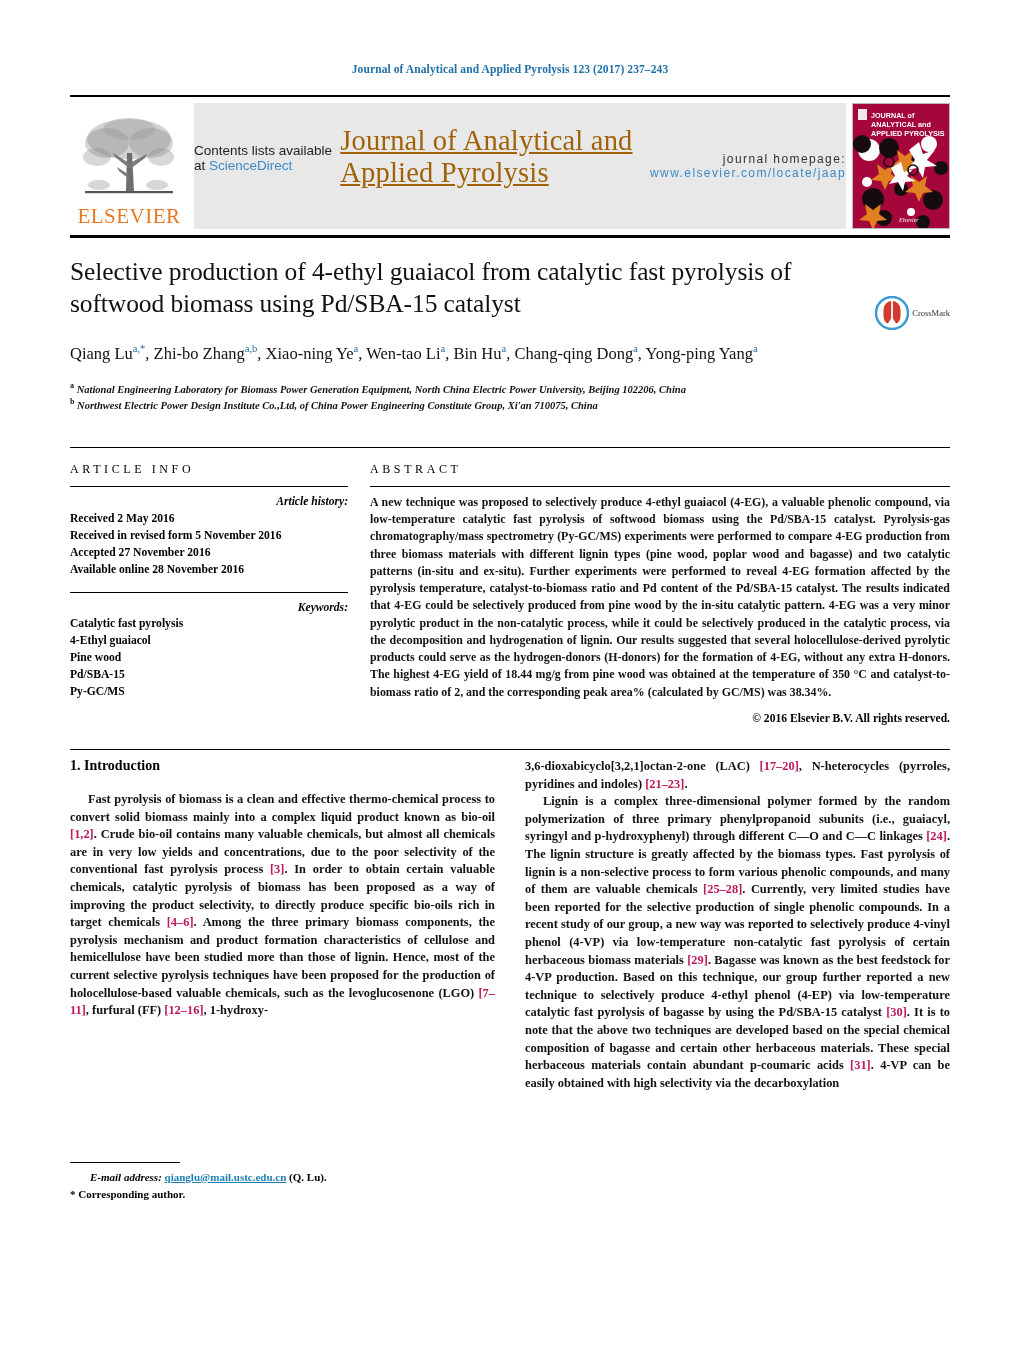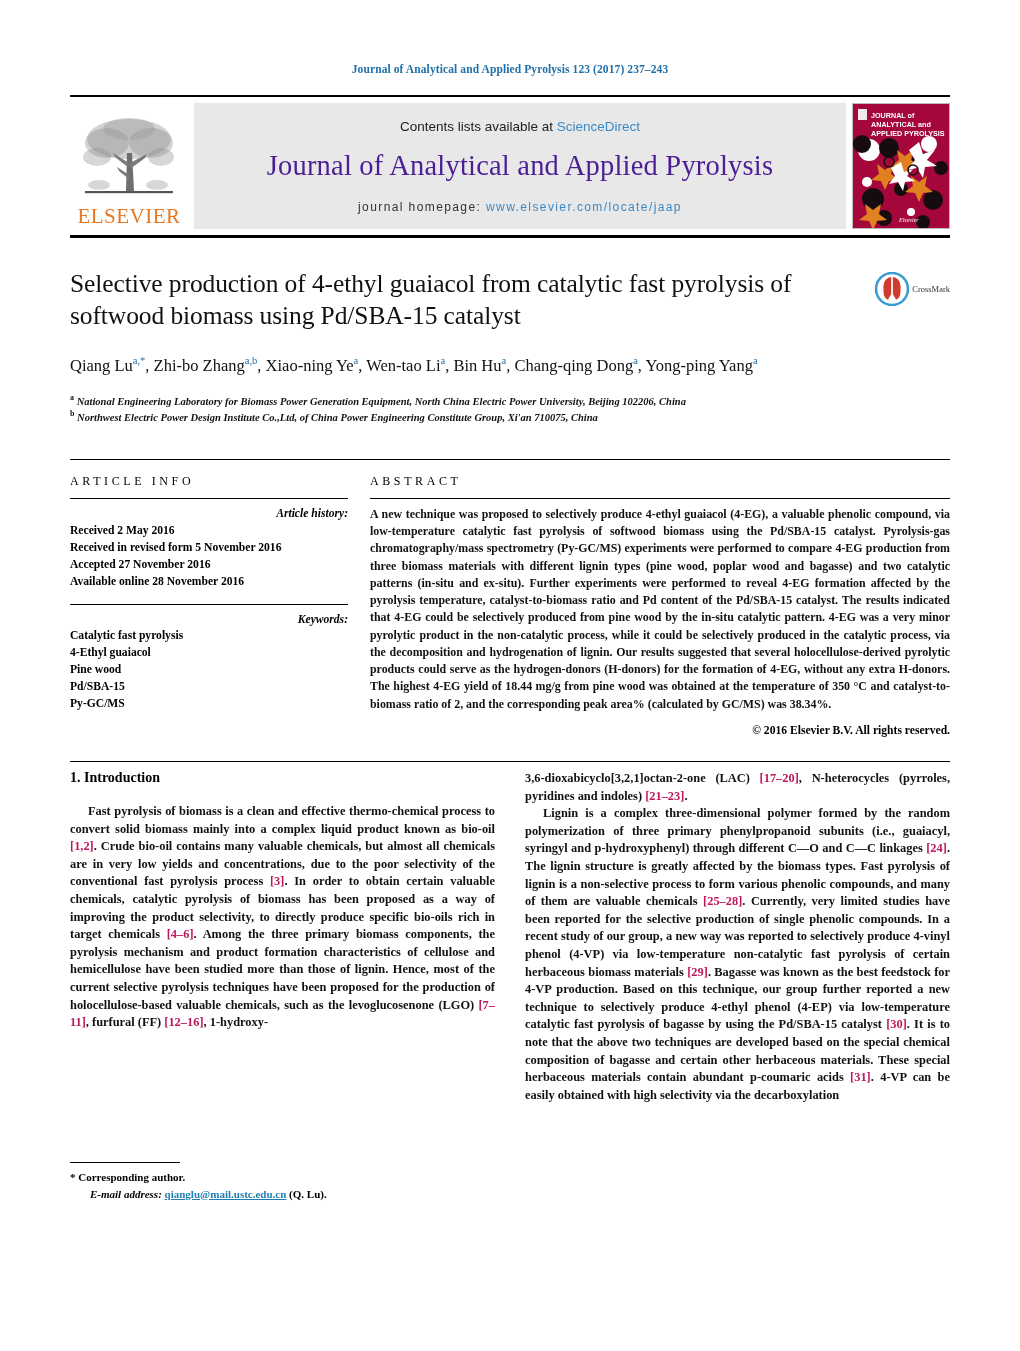--- a/index.html
+++ b/index.html
@@ -59,38 +59,38 @@
     color: #E87722;
     line-height: 1;
     margin-top: 1px;
     font-weight: normal;
   }
   .masthead-center {
     flex: 1 1 auto;
     background: #e8e8e8;
     margin: 0 6px;
     display: flex;
-    flex-direction: column;
     align-items: center;
     justify-content: center;
     padding: 6px 0 6px 0;
   }
   .contents-line {
     font-family: "Liberation Sans", sans-serif;
     font-size: 13.5px;
     color: #222;
     margin-bottom: 16px;
   }
   .contents-line .sd { color: #3b89c4; }
   .journal-title-big {
     font-family: "Liberation Serif", serif;
     font-size: 28.5px;
-    color: #4c1d95;
+    color: #a16207;
     margin-bottom: 18px;
     letter-spacing: 0.2px;
+    text-decoration: underline;
   }
   .homepage-line {
     font-family: "Liberation Sans", sans-serif;
     font-size: 12px;
     letter-spacing: 1.4px;
     color: #333;
     text-align: right;
   }
   .homepage-line .url { color: #3b89c4; }
   .cover-thumb {
@@ -102,21 +102,22 @@
     overflow: hidden;
     background: #7dd3fc;
   }
   .cover-inner { position:absolute; inset:0; }
 
   .rule-thick { border-top: 3px solid #000; margin-top: 6px; }
 
   
   .title-block {
     display: flex;
-    margin-top: 30px;
+    margin-top: 18px;
+    align-items: center;
   }
   .title-text { flex: 1 1 auto; padding-right: 12px; }
   h1.paper-title {
     font-family: "Liberation Serif", serif;
     font-size: 25.5px;
     font-weight: normal;
     line-height: 1.26;
     margin: 0 0 22px 0;
     color: #111;
     letter-spacing: -0.1px;
@@ -393,20 +394,20 @@
       <p class="body-p">Fast pyrolysis of biomass is a clean and effective thermo-chemical process to convert solid biomass mainly into a complex liquid product known as bio-oil <span class="ref">[1,2]</span>. Crude bio-oil contains many valuable chemicals, but almost all chemicals are in very low yields and concentrations, due to the poor selectivity of the conventional fast pyrolysis process <span class="ref">[3]</span>. In order to obtain certain valuable chemicals, catalytic pyrolysis of biomass has been proposed as a way of improving the product selectivity, to directly produce specific bio-oils rich in target chemicals <span class="ref">[4–6]</span>. Among the three primary biomass components, the pyrolysis mechanism and product formation characteristics of cellulose and hemicellulose have been studied more than those of lignin. Hence, most of the current selective pyrolysis techniques have been proposed for the production of holocellulose-based valuable chemicals, such as the levoglucosenone (LGO) <span class="ref">[7–11]</span>, furfural (FF) <span class="ref">[12–16]</span>, 1-hydroxy-</p>
     </div>
     <div class="col">
       <p class="body-p noindent">3,6-dioxabicyclo[3,2,1]octan-2-one (LAC) <span class="ref">[17–20]</span>, N-heterocycles (pyrroles, pyridines and indoles) <span class="ref">[21–23]</span>.</p>
       <p class="body-p">Lignin is a complex three-dimensional polymer formed by the random polymerization of three primary phenylpropanoid subunits (i.e., guaiacyl, syringyl and p-hydroxyphenyl) through different C—O and C—C linkages <span class="ref">[24]</span>. The lignin structure is greatly affected by the biomass types. Fast pyrolysis of lignin is a non-selective process to form various phenolic compounds, and many of them are valuable chemicals <span class="ref">[25–28]</span>. Currently, very limited studies have been reported for the selective production of single phenolic compounds. In a recent study of our group, a new way was reported to selectively produce 4-vinyl phenol (4-VP) via low-temperature non-catalytic fast pyrolysis of certain herbaceous biomass materials <span class="ref">[29]</span>. Bagasse was known as the best feedstock for 4-VP production. Based on this technique, our group further reported a new technique to selectively produce 4-ethyl phenol (4-EP) via low-temperature catalytic fast pyrolysis of bagasse by using the Pd/SBA-15 catalyst <span class="ref">[30]</span>. It is to note that the above two techniques are developed based on the special chemical composition of bagasse and certain other herbaceous materials. These special herbaceous materials contain abundant p-coumaric acids <span class="ref">[31]</span>. 4-VP can be easily obtained with high selectivity via the decarboxylation</p>
     </div>
   </div>
 
   <div class="footnote">
     <div class="fn-rule"></div>
-    <div class="fn-line">*  Corresponding author.</div>
     <div class="fn-line indent2">
       <span>E-mail address: </span><a class="email" href="#">qianglu@mail.ustc.edu.cn</a><span class="plain"> (Q. Lu).</span>
     </div>
+    <div class="fn-line">*  Corresponding author.</div>
   </div>
 
 
 </div>
 
 </body></html>

